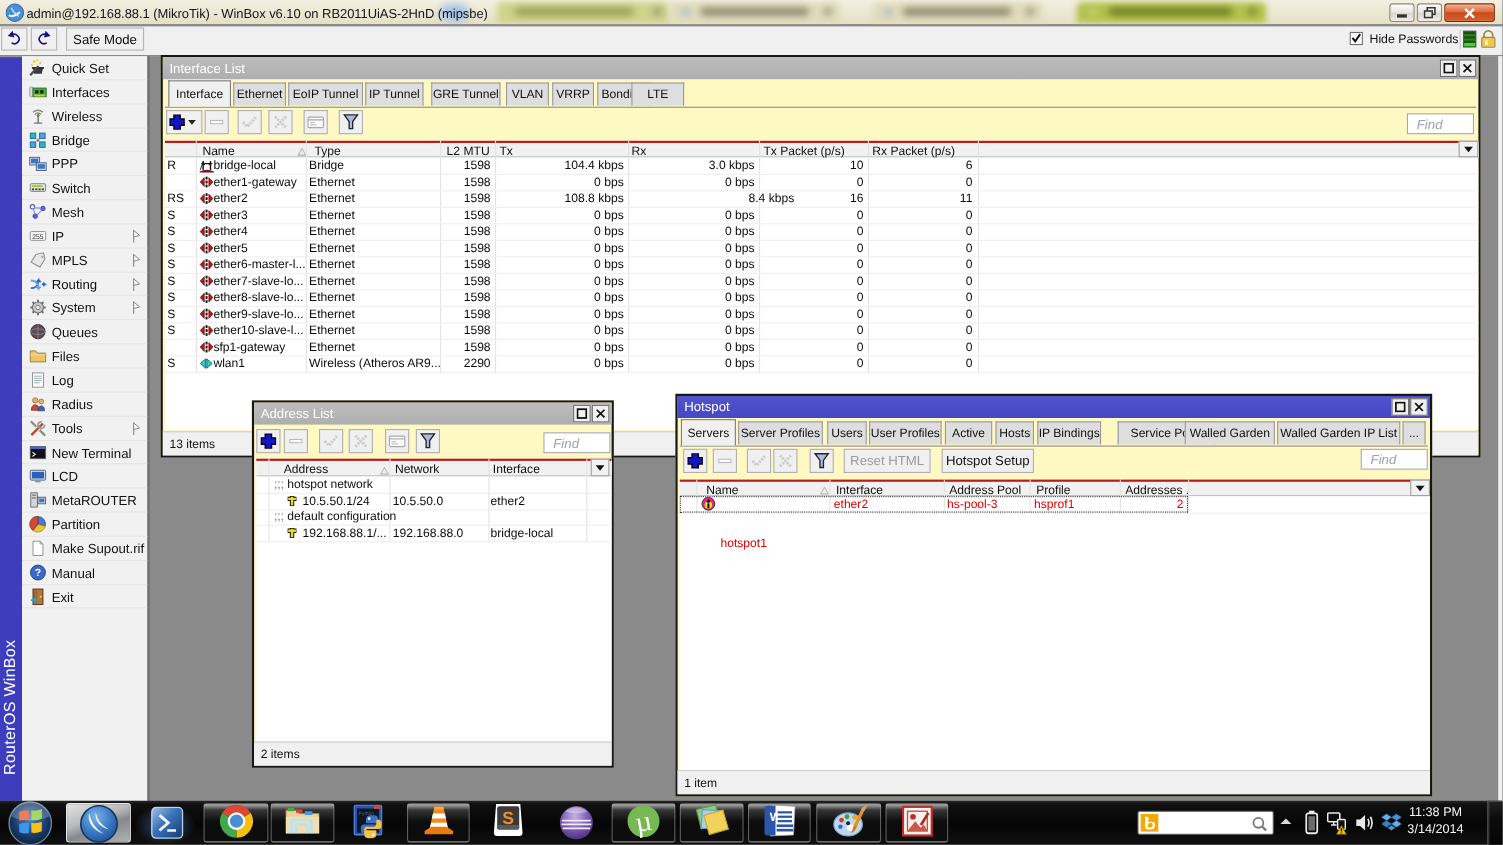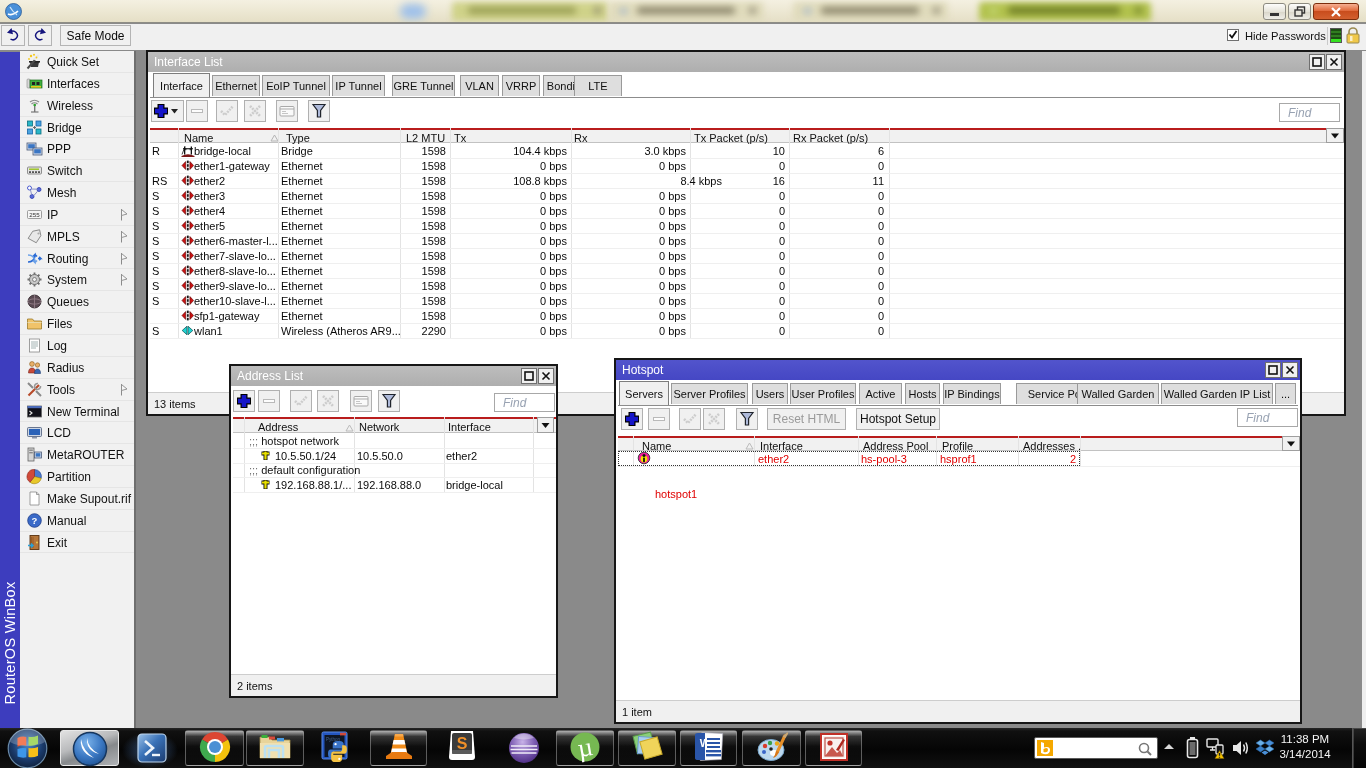--- a/index.html
+++ b/index.html
@@ -28,21 +28,21 @@
 #routeros { position:absolute; left:-70px; top:583px; width:160px; height:16px; transform:rotate(-90deg);
   color:#fff; font-size:14.5px; letter-spacing:0.3px; white-space:nowrap; line-height:16px; text-align:center; }
 #sidebar { position:absolute; left:20px; top:51px; width:114px; height:677px; background:#f1f1f1; }
 #sidebar .edge { position:absolute; right:-2px; top:0; width:2px; height:677px; background:#6f6f6f; }
 .mi { position:relative; height:21.85px; border-bottom:1px solid #e5e5e5; }
 .mi .ic { position:absolute; left:6px; top:2px; width:17px; height:17px; }
 .mi .tx { position:absolute; left:27px; top:4px; font-size:12px; color:#111; white-space:nowrap; }
 .mi .ar { position:absolute; right:6px; top:4px; }
 
 
-.win { position:absolute; background:#ffffff; border:2px solid #161616; }
+.win { position:absolute; background:#fef9c3; border:2px solid #161616; }
 .wtitle { position:absolute; left:0; top:0; right:0; height:21px; background:linear-gradient(180deg,#bdbdbd,#aeaeae);
   color:#fff; font-size:12px; line-height:21px; padding-left:6px; }
 .wtitle.active { background:linear-gradient(180deg,#5254cc,#4547c4); }
 .wbtns { position:absolute; top:2px; right:2px; display:flex; gap:1px; }
 .wsq { width:16px; height:16px; background:#f0f0f0; border:1px solid #6f6f6f; display:flex; align-items:center; justify-content:center; }
 .tabs { position:absolute; left:2px; right:2px; height:25px; }
 .tab { position:absolute; top:2px; height:21px; background:#dedede; border:1px solid #9a9a9a; border-bottom:none;
   font-size:11px; padding-top:4px; text-align:center; color:#101010; white-space:nowrap; overflow:hidden; }
 .tab.on { top:0; height:24px; background:#f0f0f0; border-color:#7d7d7d; padding-top:6px; z-index:2; }
 .tabline { position:absolute; left:2px; right:2px; height:1px; background:#8c8c8c; }
@@ -84,20 +84,21 @@
   <div class="btxt" style="left:1135px; width:7px; background:#6a7a28;"></div>
   <div class="btxt" style="left:620px; top:8px; width:7px; height:6px; background:#9ab0d0;"></div>
   <div class="btxt" style="left:804px; top:8px; width:7px; height:6px; background:#9ab0d0;"></div>
   <div class="btxt" style="left:990px; top:8px; width:7px; height:6px; background:#cde08a;"></div>
   <div class="abs" style="left:400px; top:4px; width:26px; height:15px; border-radius:8px; background:#9ec0ea; filter:blur(4px);"></div>
   <svg class="abs" style="left:5px; top:3px;" width="17" height="17" viewBox="0 0 17 17">
     <circle cx="8.5" cy="8.5" r="8" fill="#4a90d9" stroke="#2a5a96" stroke-width="0.8"></circle>
     <path d="M3 11 Q8 13 13 8" stroke="#fff" stroke-width="1.6" fill="none"></path>
     <path d="M5 4 Q7 8 12 12" stroke="#cfe6fa" stroke-width="1.2" fill="none"></path>
   </svg>
+  <div id="wb-title">admin@192.168.88.1 (MikroTik) - WinBox v6.10 on RB2011UiAS-2HnD (mipsbe)</div>
   <div class="winbtn" style="left:1263px; width:23px;">
       <div class="wbi">
         <div style="width:9px;height:3px;background:#333;margin-top:5px;"></div>
       </div>
     </div>
   <div class="winbtn" style="left:1288px; width:23px;">
       <div class="wbi">
         <svg width="12" height="11" viewBox="0 0 12 11">
           <rect x="3.5" y="1" width="7" height="6" fill="none" stroke="#333" stroke-width="1.4"></rect>
           <rect x="1" y="4" width="7" height="6" fill="#e6e4da" stroke="#333" stroke-width="1.4"></rect>

